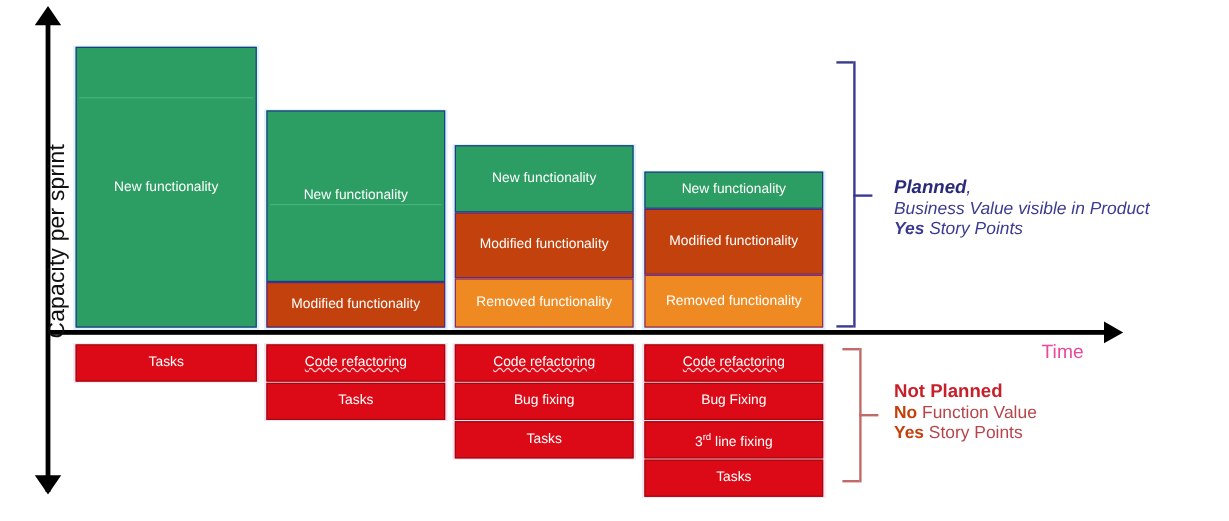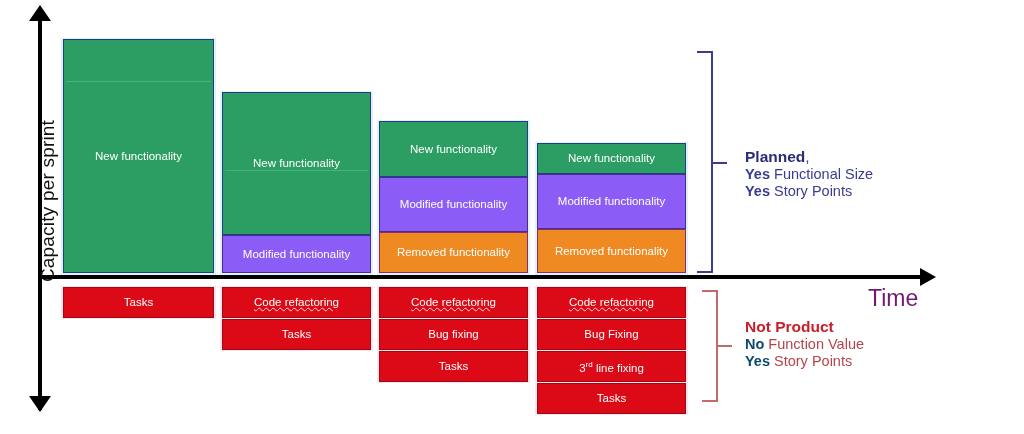--- a/index.html
+++ b/index.html
@@ -23,32 +23,32 @@
   .axis-h{position:absolute;left:40px;top:275px;width:885px;height:4px;background:#000;}
   .arrow-right{position:absolute;left:920px;top:268px;width:0;height:0;
     border-top:9px solid transparent;border-bottom:9px solid transparent;
     border-left:16px solid #000;}
 
   .ylabel{
     position:absolute;left:-52px;top:190px;width:200px;
     transform:rotate(-90deg);transform-origin:center center;
     font-size:19px;color:#111;text-align:center;letter-spacing:.2px;
   }
-  .xlabel{position:absolute;left:868px;top:285px;font-size:23px;color:#701a75;}
+  .xlabel{position:absolute;left:868px;top:285px;font-size:16px;color:#ec4899;}
 
   
   .bar{position:absolute;box-sizing:border-box;}
   .seg{
     position:absolute;left:0;right:0;box-sizing:border-box;
     display:flex;align-items:center;justify-content:center;
     color:#ffffff;font-size:11.5px;line-height:13px;text-align:center;
     font-weight:400;
   }
   .seg.green{background:#2C9E63;border:1.5px solid #1F3C8C;}
-  .seg.navy{background:#8b5cf6;border:1.5px solid #4A2C8C;}
+  .seg.navy{background:#c2410c;border:1.5px solid #4A2C8C;}
   .seg.orange{background:#EE8A21;border:1.5px solid #8C2C6E;}
   .seg .lbl{pointer-events:none;}
   .divline{position:absolute;left:2px;right:2px;height:1px;background:#4FB985;opacity:.75;}
 
   
   .bar-glow{position:absolute;background:#DFF2FB;border-radius:1px;}
 
   
   .redcol{position:absolute;}
   .redbox{
@@ -74,21 +74,21 @@
 
   
   .legend{position:absolute;}
   .legend .row{font-size:14.5px;line-height:17.5px;white-space:nowrap;}
   .legend .row.big{font-size:15.5px;}
   .bold{font-weight:bold;}
   .lg-planned{color:#3B3B8F;}
   .lg-planned .hdr{color:#2A2A7A;}
   .lg-not{color:#B5454A;}
   .lg-not .hdr{color:#C8202A;}
-  .lg-not .yes{color:#0c4a6e;}
+  .lg-not .yes{color:#c2410c;}
 </style>
 </head>
 <body>
 
 <div id="stage">
 
   <div class="arrow-up"></div>
   <div class="axis-v"></div>
   <div class="arrow-down"></div>
 
@@ -196,25 +196,25 @@
     <div class="tick" style="left:14px;top:111px;background:#3B3B8F;"></div>
   </div>
 
   <div class="brk" style="left:702px;top:290px;width:30px;height:112px;">
     <div class="vline" style="left:14px;background:#C06A6A;"></div>
     <div class="hl" style="left:0;top:0;background:#C06A6A;"></div>
     <div class="hl" style="left:0;bottom:0;background:#C06A6A;"></div>
     <div class="tick" style="left:14px;top:55px;background:#C06A6A;"></div>
   </div>
 
-  <div class="legend lg-planned" style="left:745px;top:148px;">
+  <div class="legend lg-planned" style="left:745px;top:148px;font-style:italic;">
     <div class="row big"><span class="bold hdr">Planned</span><span>,</span></div>
-    <div class="row"><span class="bold">Yes</span><span> Functional Size</span></div>
+    <div class="row">Business Value visible in Product</div>
     <div class="row"><span class="bold">Yes</span><span> Story Points</span></div>
   </div>
 
   <div class="legend lg-not" style="left:745px;top:318px;">
-    <div class="row big bold hdr">Not Product</div>
+    <div class="row big bold hdr">Not Planned</div>
     <div class="row"><span class="bold yes">No</span><span> Function Value</span></div>
     <div class="row"><span class="bold yes">Yes</span><span> Story Points</span></div>
   </div>
 
 </div>
 
 </body></html>

